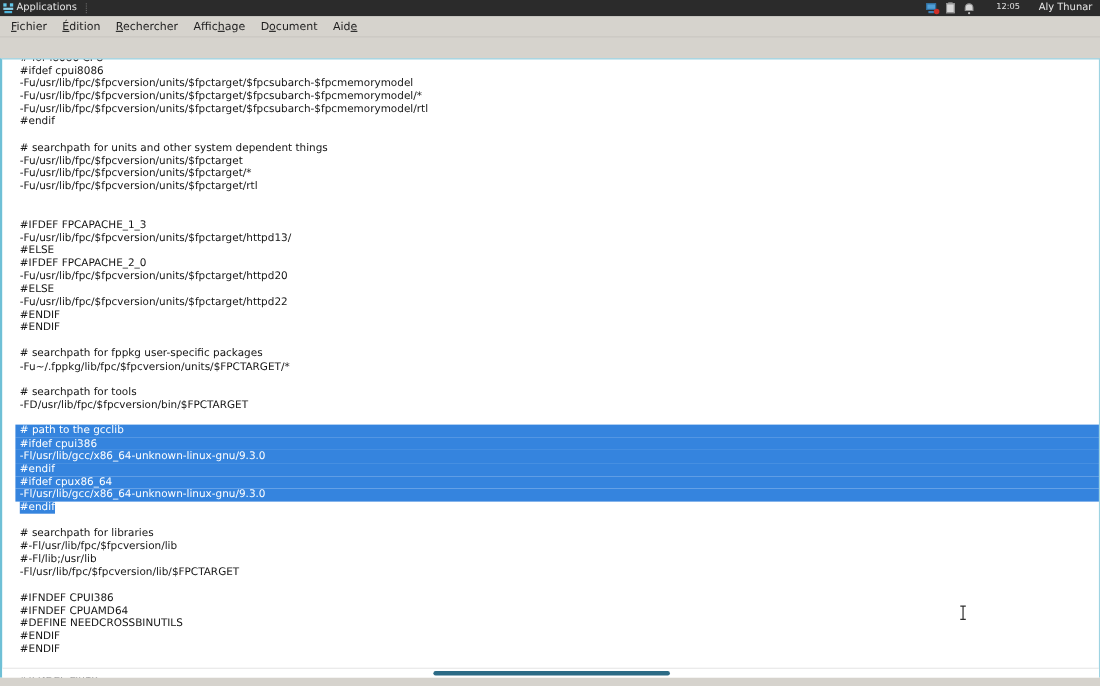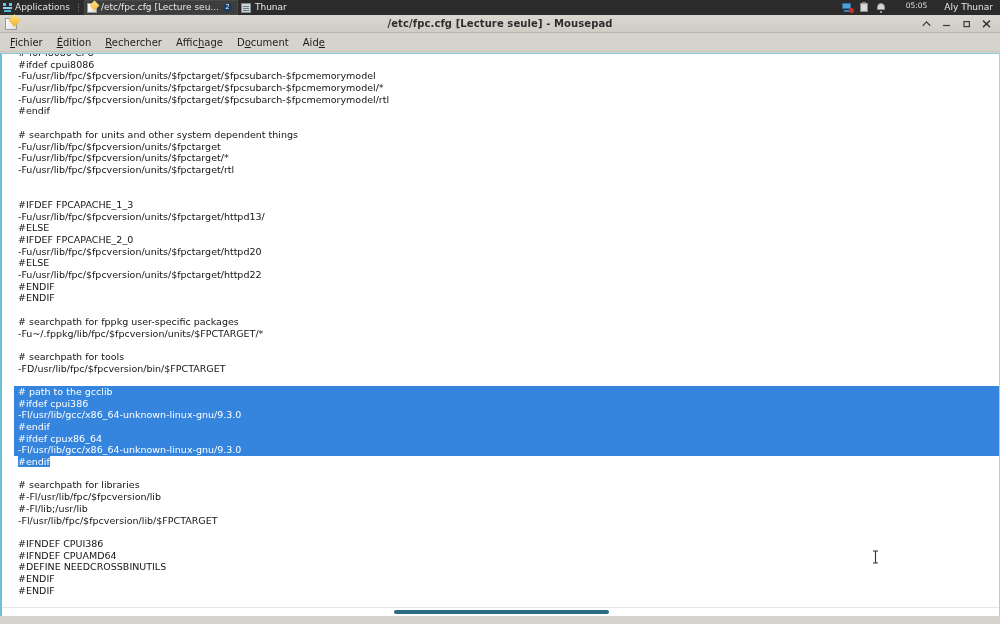--- a/index.html
+++ b/index.html
@@ -376,34 +376,20 @@
         <i></i>
           <i></i>
           <i></i>
           <i></i>
       </span>
       <span class="panel-apps-label">Applications</span>
     </div>
 
     <span class="panel-sep"></span>
 
-    <div class="tasklist">
-
-      <div class="task-item active">
-        <span class="mp-icon"></span>
-        <span class="task-label">/etc/fpc.cfg [Lecture seu...</span>
-        <span class="badge-2">2</span>
-      </div>
-
-      <div class="task-item">
-        <span class="thunar-icon"></span>
-        <span class="task-label">Thunar</span>
-      </div>
-
-    </div>
 
     <div class="panel-spacer"></div>
 
     <div class="tray">
       <span class="tray-ico ico-network">
         <i class="scr"></i>
           <i class="base"></i>
           <i class="dot"></i>
       </span>
       <span class="tray-ico ico-clip">
@@ -411,55 +397,28 @@
           <i class="body"></i>
       </span>
       <span class="tray-ico ico-bell">
         <i class="dome"></i>
           <i class="cl"></i>
       </span>
     </div>
 
     <div class="clock">
       <div>2023-01-10</div>
-      <div>05:05</div>
+      <div>12:05</div>
     </div>
 
     <div class="username">Aly Thunar</div>
   </div>
 
   <div id="window">
 
-    <div id="titlebar">
-      <span class="title-icon"></span>
-      <span id="title-text">/etc/fpc.cfg [Lecture seule] - Mousepad</span>
-
-      <div class="win-btns">
-        <span class="win-btn">
-          <svg width="11" height="14" viewBox="0 0 11 14">
-              <path d="M2.2 8.3 L5.5 4.9 L8.8 8.3" stroke="#3a3a3a" stroke-width="1.2" fill="none" stroke-linecap="square"></path>
-            </svg>
-        </span>
-        <span class="win-btn">
-          <svg width="11" height="14" viewBox="0 0 11 14">
-              <path d="M2 8.5 H9" stroke="#3a3a3a" stroke-width="1.2" fill="none"></path>
-            </svg>
-        </span>
-        <span class="win-btn">
-          <svg width="11" height="14" viewBox="0 0 11 14">
-              <rect x="3" y="4.6" width="5.4" height="5" stroke="#3a3a3a" stroke-width="1.2" fill="none"></rect>
-            </svg>
-        </span>
-        <span class="win-btn">
-          <svg width="11" height="14" viewBox="0 0 11 14">
-              <path d="M2.4 3.9 L8.6 9.8 M8.6 3.9 L2.4 9.8" stroke="#2b2b2b" stroke-width="1.4" fill="none" stroke-linecap="round"></path>
-            </svg>
-        </span>
-      </div>
-    </div>
 
     <div id="menubar">
         <div class="menu-item"><u>F</u>ichier</div>
         <div class="menu-item"><u>É</u>dition</div>
         <div class="menu-item"><u>R</u>echercher</div>
         <div class="menu-item">Affic<u>h</u>age</div>
         <div class="menu-item">D<u>o</u>cument</div>
         <div class="menu-item">Aid<u>e</u></div>
       </div>
 

